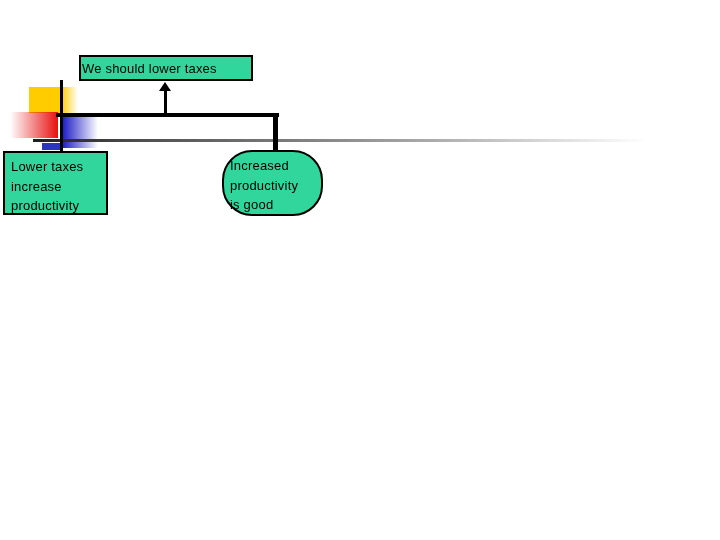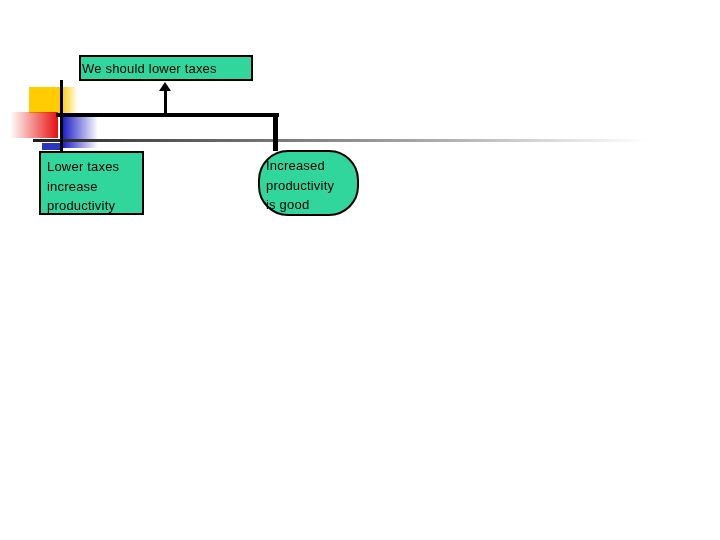--- a/index.html
+++ b/index.html
@@ -81,21 +81,20 @@
   }
   .conclusion-box {
     left: 79px; top: 55px; width: 174px; height: 26px;
     display: flex; align-items: center;
     padding-left: 1px;
   }
   .premise-box {
     padding: 4px 2px 12px 6px;
     line-height: 19.5px;
     white-space: pre-line;
-    margin-left: 36px;
   }
   .premise-left  { left: 3px;   top: 151px; width: 105px; height: 64px; }
   .premise-right { left: 222px; top: 150px; width: 101px; height: 66px; border-radius: 30px; }
 </style>
 </head>
 <body>
 
 <div class="slide">
 
   <div class="abs decor-yellow-solid"></div>

